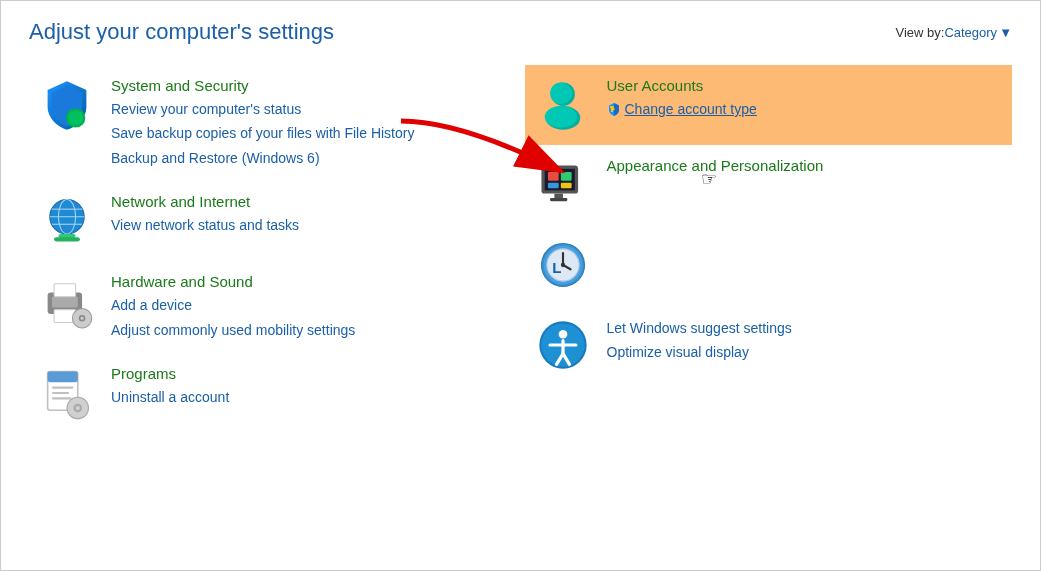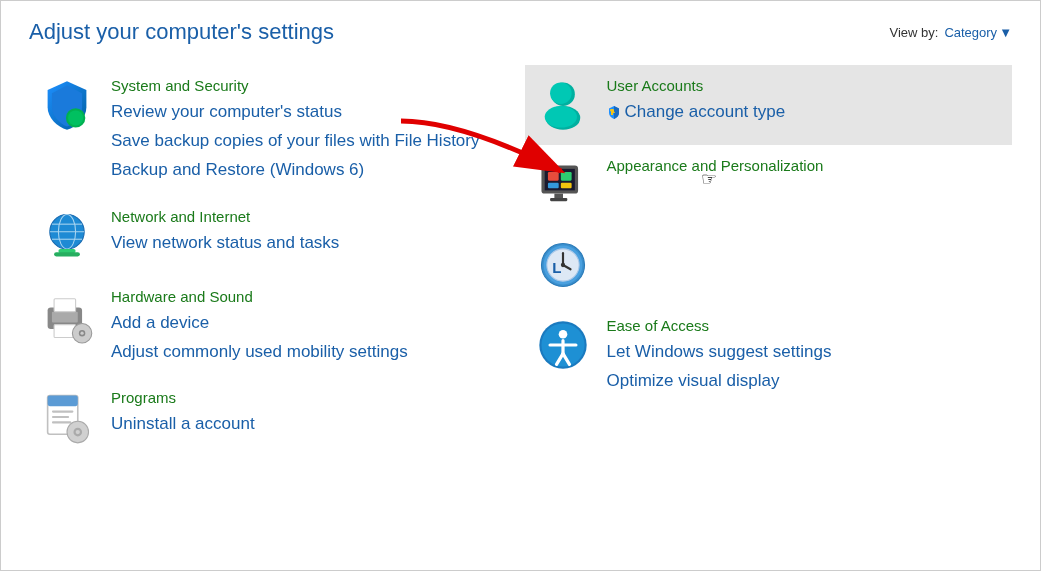--- a/index.html
+++ b/index.html
@@ -23,21 +23,20 @@
       font-size: 22px;
       color: #1a5fa8;
       font-weight: 400;
     }
 
     .view-by {
       font-size: 13px;
       color: #333;
       display: flex;
       align-items: center;
-      gap: 6px;
     }
 
     .view-by-link {
       color: #1a5fa8;
       cursor: pointer;
       text-decoration: none;
       display: flex;
       align-items: center;
       gap: 2px;
     }
@@ -57,21 +56,21 @@
 
     .category-item {
       display: flex;
       align-items: flex-start;
       padding: 12px 10px;
       gap: 16px;
       cursor: pointer;
     }
 
     .category-item.highlighted {
-      background: #e5e5e5;
+      background: #fdba74;
     }
 
     .icon-wrap {
       width: 56px;
       height: 56px;
       flex-shrink: 0;
       display: flex;
       align-items: center;
       justify-content: center;
     }
@@ -83,21 +82,21 @@
     }
 
     .category-title {
       font-size: 15px;
       color: #1a7a1a;
       font-weight: 400;
       margin-bottom: 2px;
     }
 
     .category-link {
-      font-size: 17px;
+      font-size: 14px;
       color: #1a5fa8;
       cursor: pointer;
       text-decoration: none;
       line-height: 1.6;
     }
 
     
     .arrow-overlay {
       position: absolute;
       top: 110px;
@@ -244,21 +243,21 @@
 
             <span style="display:inline-flex;align-items:center;">
               <svg width="14" height="14" viewBox="0 0 14 14">
                 <path d="M7 1 L12 3.5 L12 8 C12 11 9.5 13 7 14 C4.5 13 2 11 2 8 L2 3.5 Z" fill="#1e90ff"></path>
                 <path d="M7 1 L12 3.5 L12 8 C12 11 9.5 13 7 14" fill="#1a6abf"></path>
                 <polygon points="3,7 5,3.5 7,7 5,7" fill="#f5c518" transform="translate(1,1)"></polygon>
                 <rect x="4" y="6" width="2" height="4" fill="#f5c518"></rect>
                 <rect x="3" y="4" width="4" height="2.5" rx="1" fill="#f5c518"></rect>
               </svg>
             </span>
-            <a class="category-link" style="text-align:right;">Change account type</a>
+            <a class="category-link" style="text-decoration:underline;text-align:right;">Change account type</a>
           </div>
         </div>
       </div>
 
       <div class="category-item">
         <div class="icon-wrap">
           <svg viewBox="0 0 52 52" xmlns="http://www.w3.org/2000/svg">
 
             <rect x="6" y="8" width="34" height="26" rx="3" fill="#555"></rect>
             <rect x="9" y="11" width="28" height="20" fill="#1a1a2e"></rect>
@@ -304,21 +303,20 @@
 
             <line x1="14" y1="26" x2="38" y2="26" stroke="white" stroke-width="3" stroke-linecap="round"></line>
 
             <line x1="26" y1="22" x2="26" y2="34" stroke="white" stroke-width="3" stroke-linecap="round"></line>
 
             <line x1="26" y1="34" x2="20" y2="44" stroke="white" stroke-width="3" stroke-linecap="round"></line>
             <line x1="26" y1="34" x2="32" y2="44" stroke="white" stroke-width="3" stroke-linecap="round"></line>
           </svg>
         </div>
         <div class="category-text">
-          <span class="category-title">Ease of Access</span>
           <a class="category-link">Let Windows suggest settings</a>
           <a class="category-link">Optimize visual display</a>
         </div>
       </div>
 
     </div>
   </div>
 
   <div class="arrow-overlay">
     <svg width="260" height="90" viewBox="0 0 260 90">

